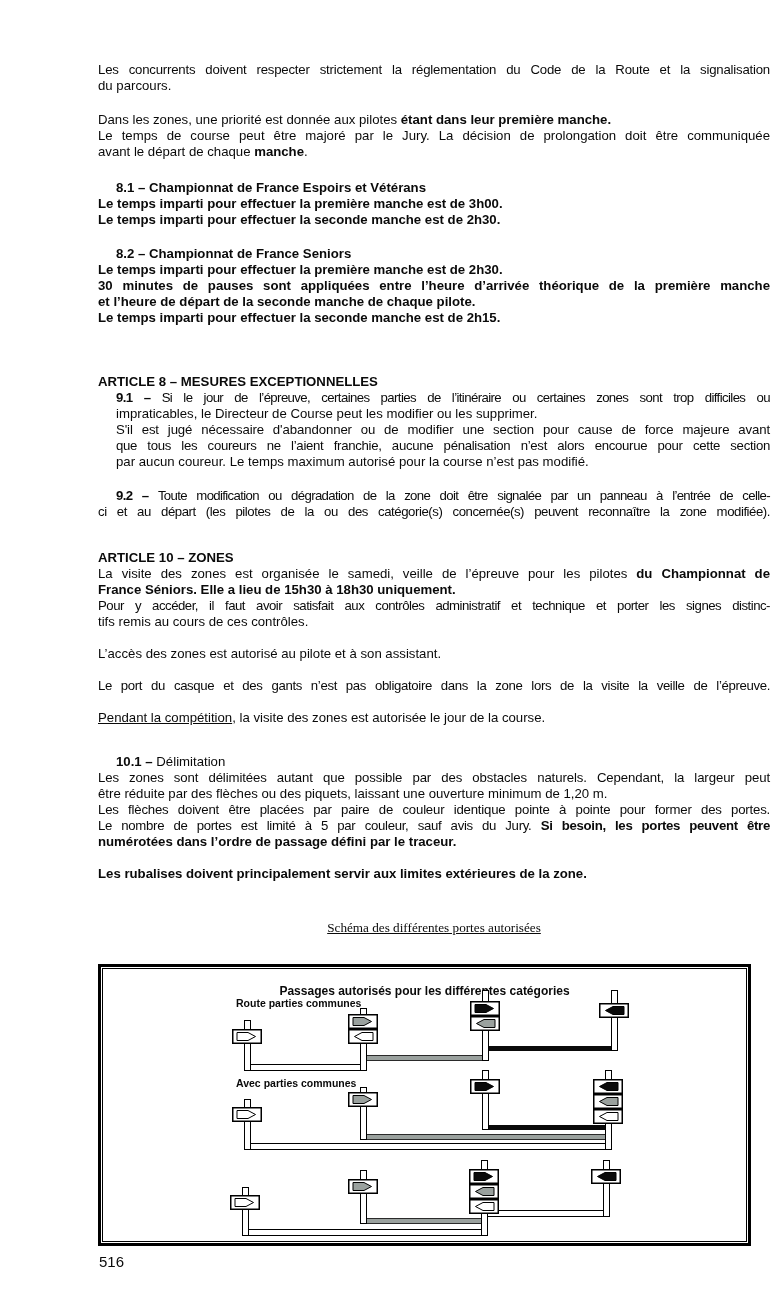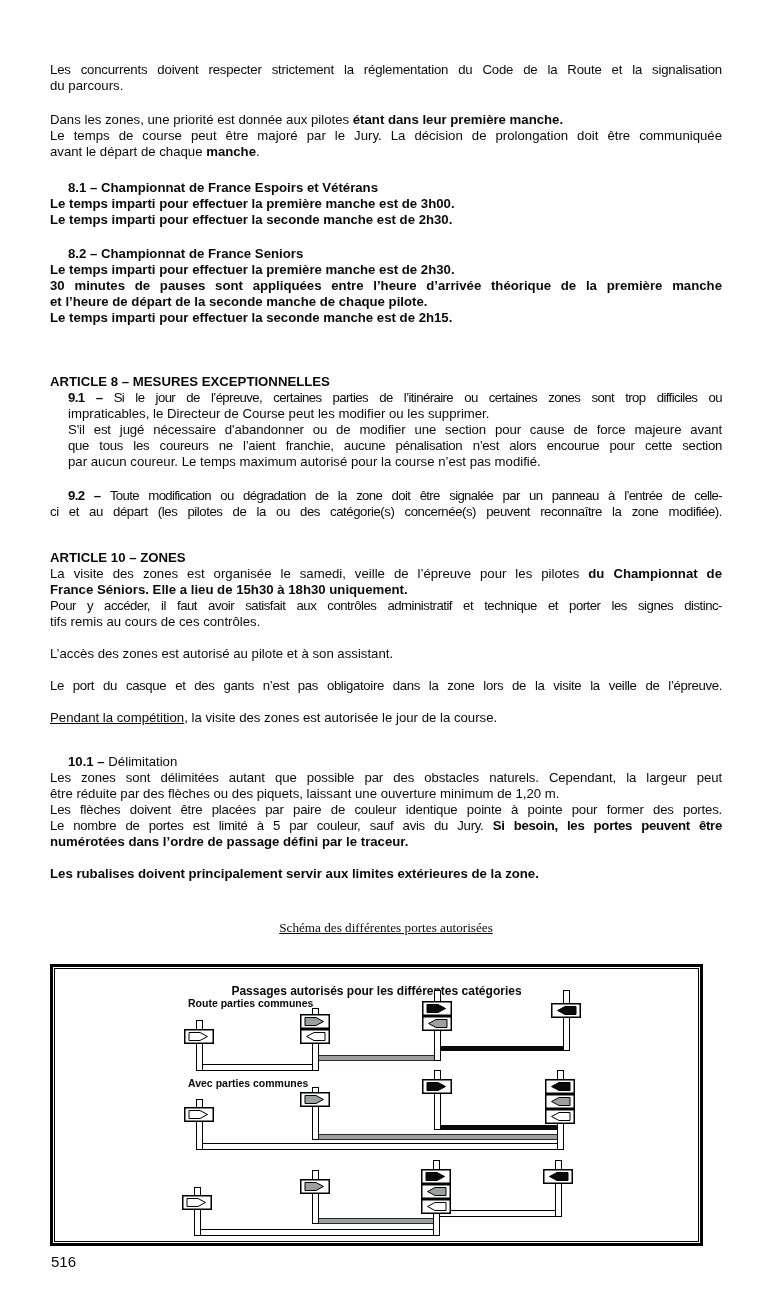--- a/index.html
+++ b/index.html
@@ -1,21 +1,21 @@
 <!DOCTYPE html>
 <html><head>
 <meta charset="utf-8">
 <style>
   html,body{margin:0;padding:0;}
   body{
     width:773px;height:1300px;position:relative;background:#ffffff;
     font-family:"Liberation Sans","DejaVu Sans",sans-serif;color:#0a0a0a;
     overflow:hidden;
   }
-  .page{position:absolute;inset:0;}
+  .page{position:absolute;inset:0;margin-left:48px;}
   #doc{
     position:absolute;left:50px;top:62px;width:672px;
     font-size:13.2px;line-height:16px;
   }
   .block{margin:0;}
   .line{min-height:16px;white-space:normal;}
   .line.justify{text-align:justify;text-align-last:justify;}
   .line.center{text-align:center;font-family:Liberation Serif, serif;}
   .bold{font-weight:bold;}
   .underline{text-decoration:underline;}

